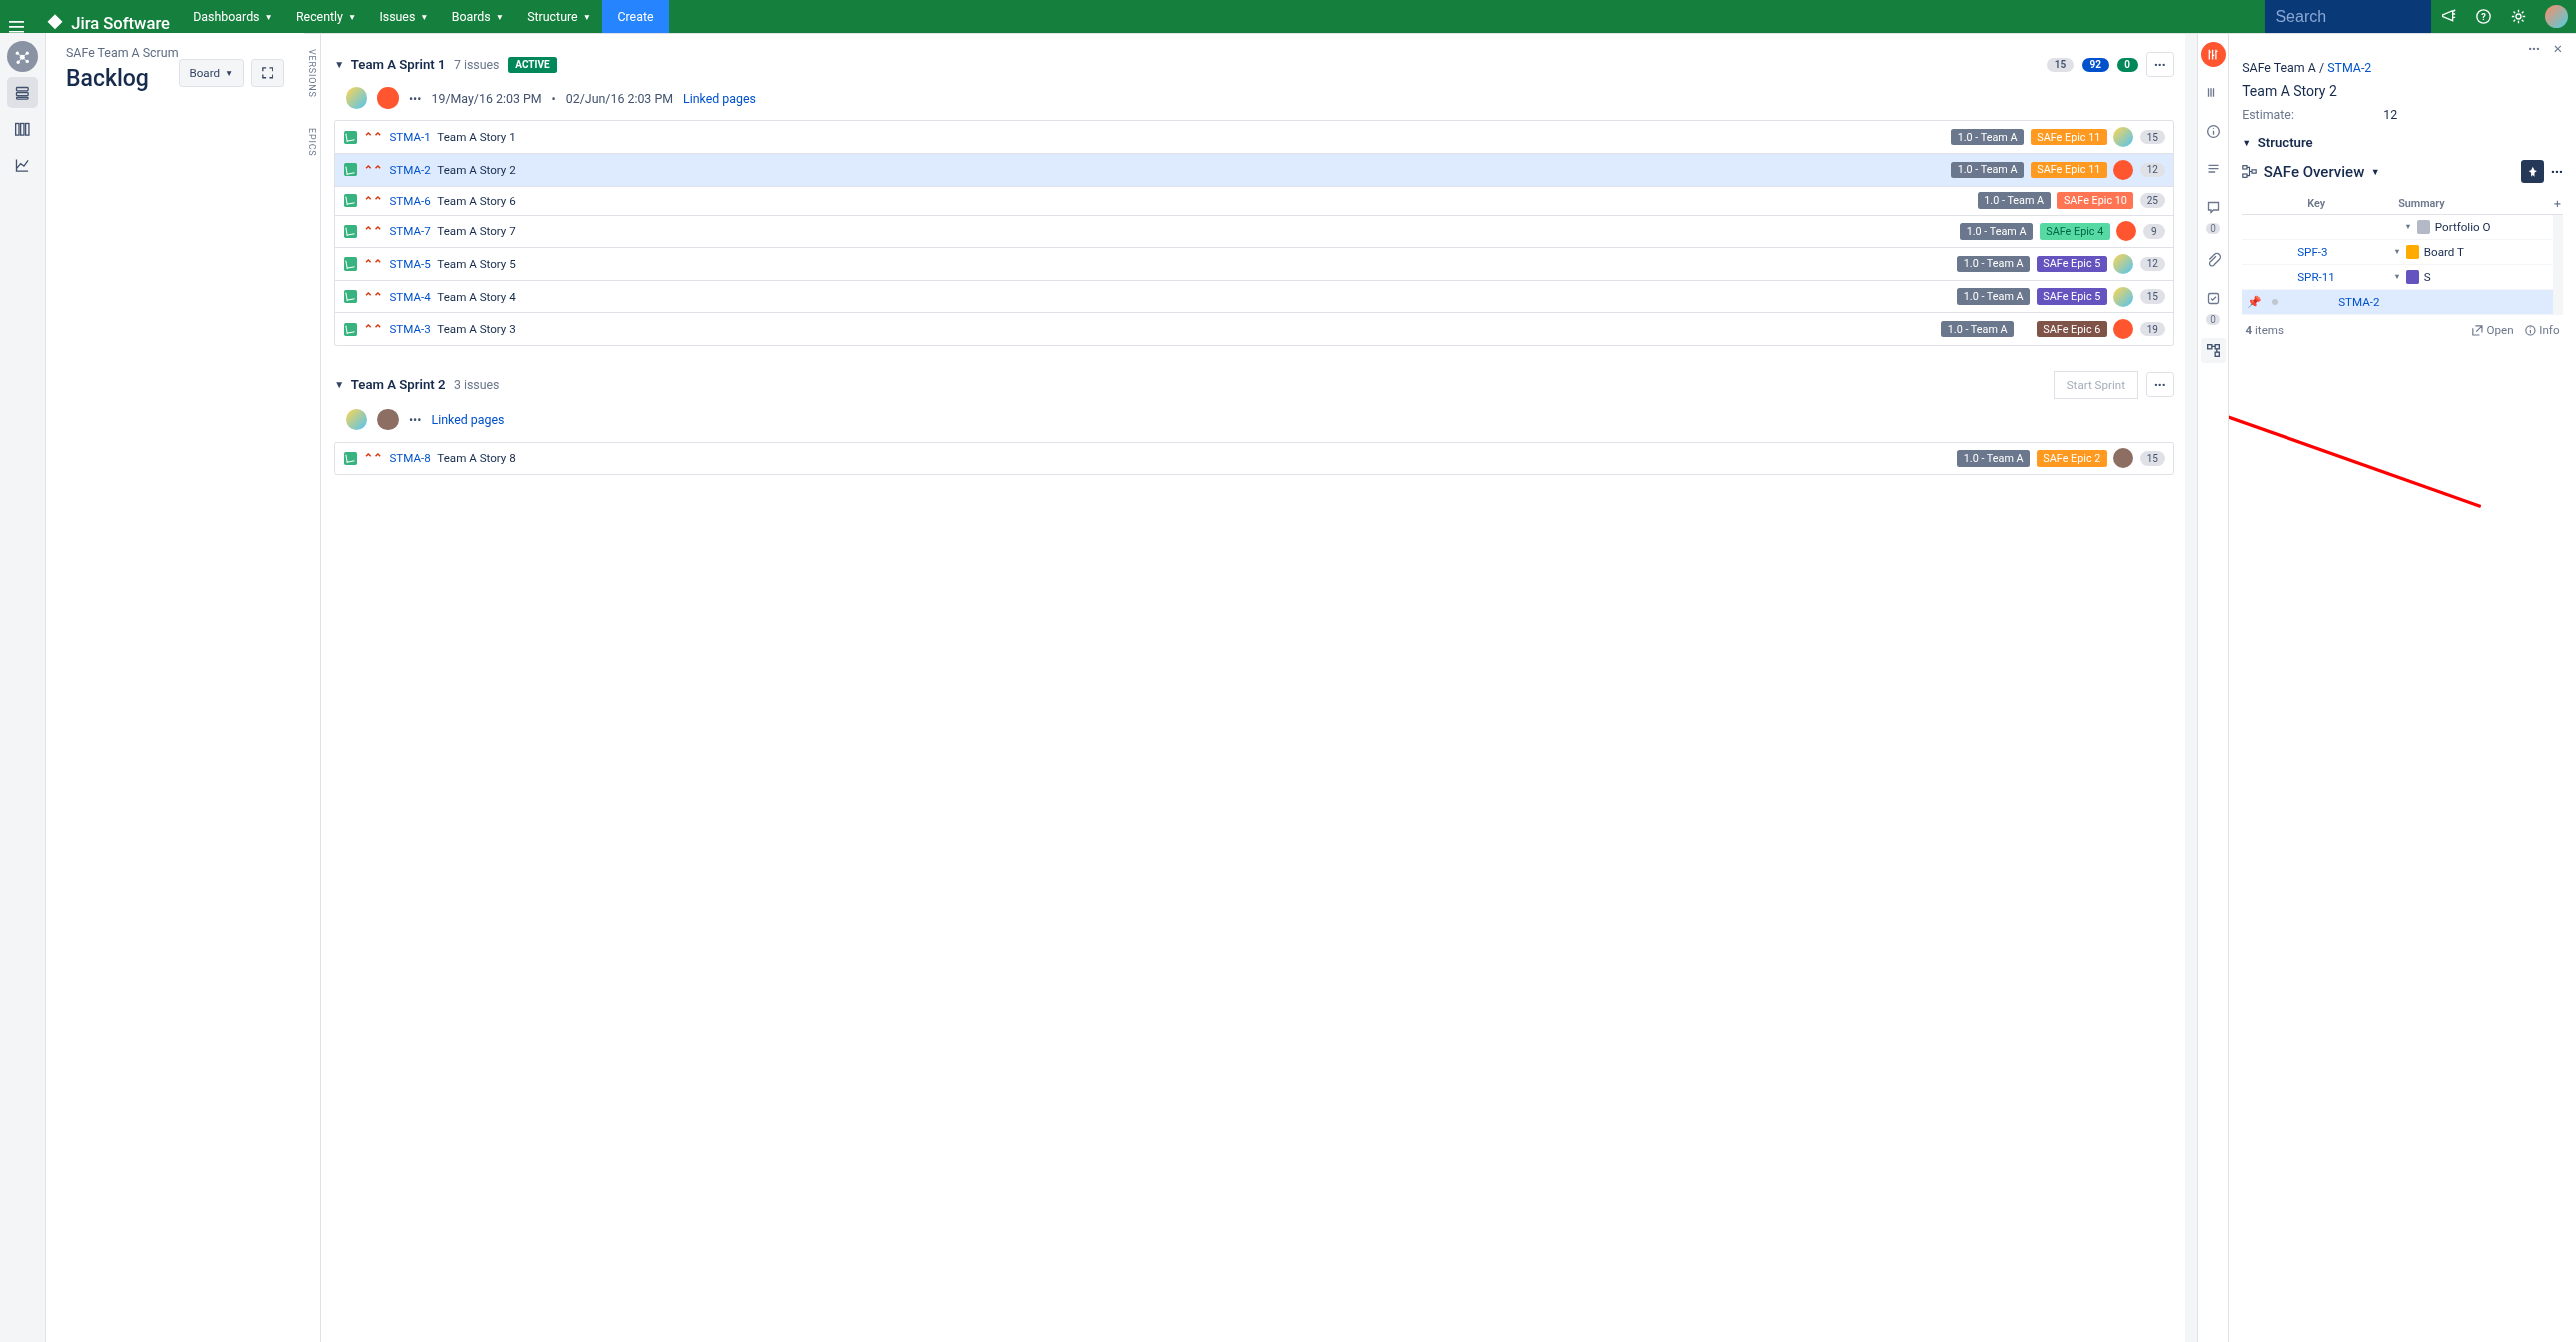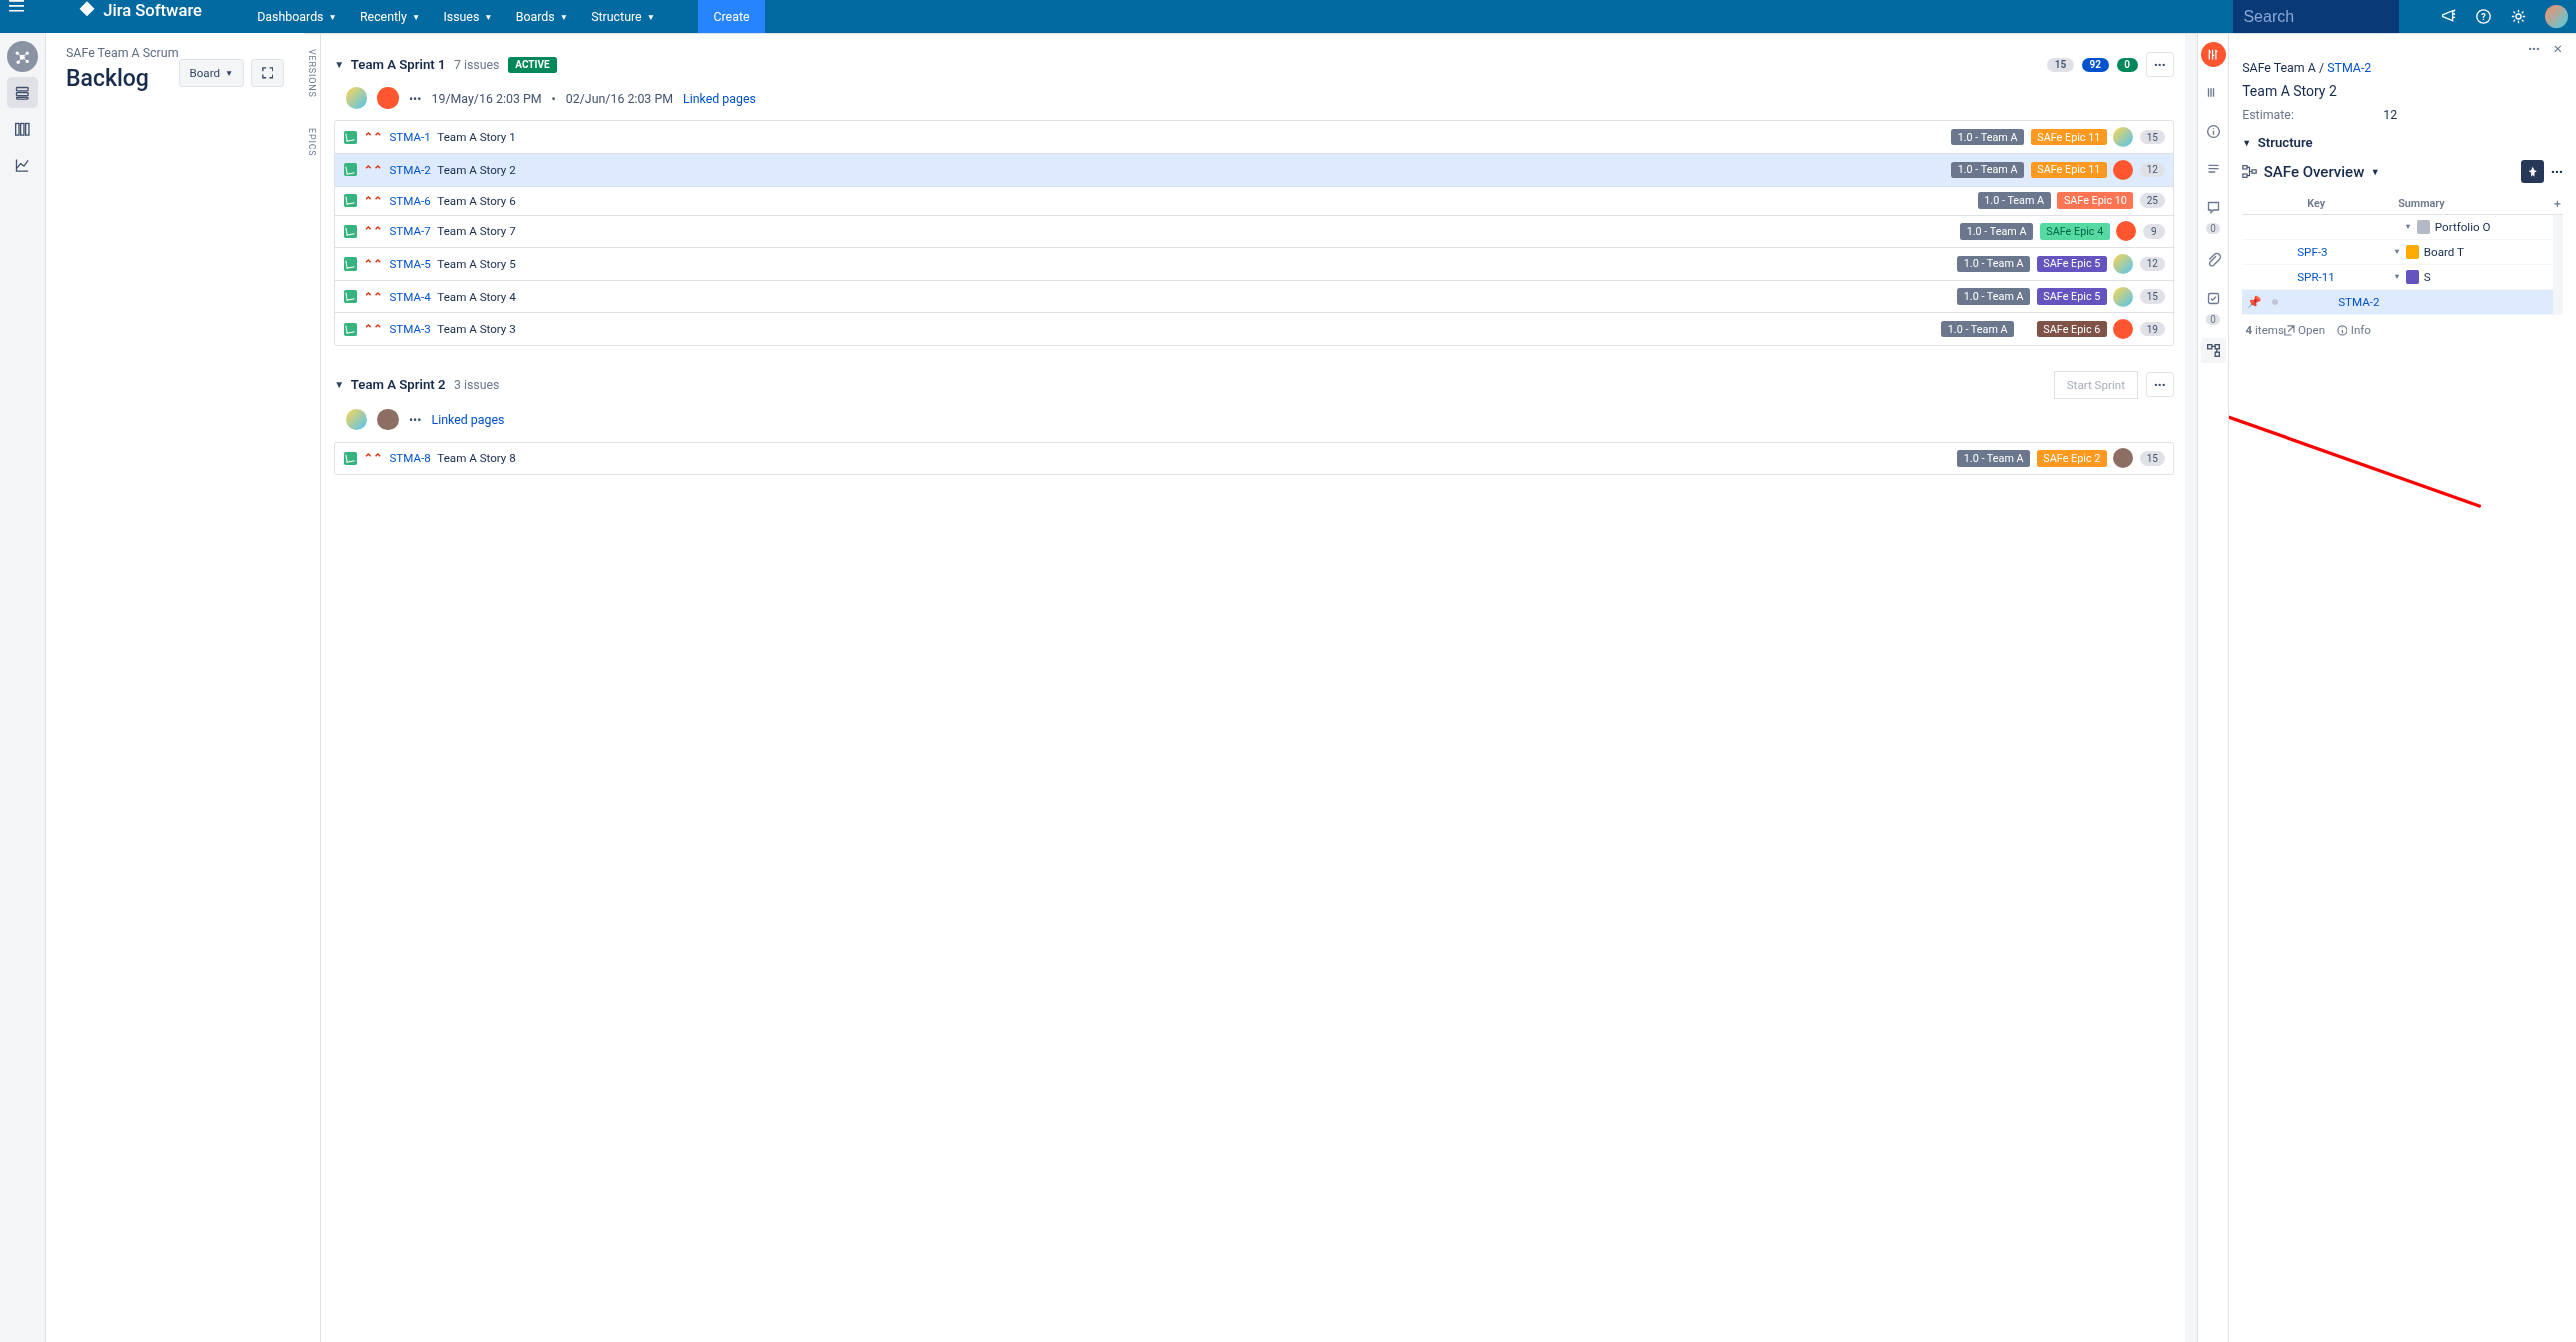--- a/index.html
+++ b/index.html
@@ -1,17 +1,17 @@
 <!DOCTYPE html>
 <html style="font-size:13.2px"><head>
 <meta charset="utf-8">
 <style>
 * { box-sizing: border-box; margin: 0; padding: 0; }
 body { font-family: -apple-system, BlinkMacSystemFont, "Segoe UI", Roboto, sans-serif; font-size: 11.6px; color: #172b4d; overflow: hidden; }
-.topbar { background: #0369a1; height: 33px; display: flex; align-items: flex-start; color: #fff; gap: 32px; }
+.topbar { background: #15803d; height: 33px; display: flex; align-items: flex-end; color: #fff; }
 .topbar .hamburger { width: 33px; display:flex; align-items:center; justify-content:center; cursor:pointer; }
 .topbar .logo { display:flex; align-items:center; gap:6.6px; padding:0 11.6px; font-size:16.6px; font-weight:500; }
 .topbar .logo svg { width:20px; height:20px; }
 .topbar .nav { display:flex; align-items:center; }
 .topbar .nav-item { padding:0 11.6px; height:33px; display:flex; align-items:center; gap:5px; cursor:pointer; font-size:12.4px; }
 .topbar .nav-item .caret { font-size:8.3px; }
 .topbar .create-btn { background:#2684ff; height:33px; padding:0 15px; display:flex; align-items:center; cursor:pointer; font-size:12.4px; }
 .topbar .spacer { flex:1; }
 .topbar .search { background:#0a3977; height:33px; width:166px; display:flex; align-items:center; padding:0 10px; color:#8aa8d6; }
 .topbar .search input { background:transparent; border:none; outline:none; color:#fff; flex:1; font-size:16px; }
@@ -114,21 +114,21 @@
 .detail .gridhead .gh2 { width:91px; }
 .detail .gridhead .gh3 { flex:1; }
 .detail .gridhead .gh4 { cursor:pointer; }
 .detail .gridscroll { border-right:10px solid #f4f5f7; }
 .detail .grow { display:flex; align-items:center; font-size:11.6px; padding:5px 0; border-bottom:0.8px solid #f4f5f7; cursor:pointer; }
 .detail .grow.sel { background:#deebff; }
 .detail .grow .indent { flex-shrink:0; }
 .detail .grow .gtw { font-size:7.5px; color:#6b778c; padding:0 5px; }
 .detail .grow .gicon { width:13.2px; height:13.2px; border-radius:1.7px; flex-shrink:0; margin-right:5px; }
 .detail .grow .glink { color:#0052cc; }
-.detail .gfoot { display:flex; align-items:center; padding:8.3px 3.3px; font-size:11.6px; color:#6b778c; }
+.detail .gfoot { display:flex; align-items:center; justify-content:space-between; padding:8.3px 3.3px; font-size:11.6px; color:#6b778c; }
 .detail .gfoot .gflinks { display:flex; gap:11.6px; }
 .detail .gfoot .gflink { display:flex; align-items:center; gap:3.3px; cursor:pointer; }
 
 .arrow { position:absolute; pointer-events:none; }
 .arrow svg { overflow:visible; }
 </style>
 </head>
 <body>
 
 <div class="topbar">

